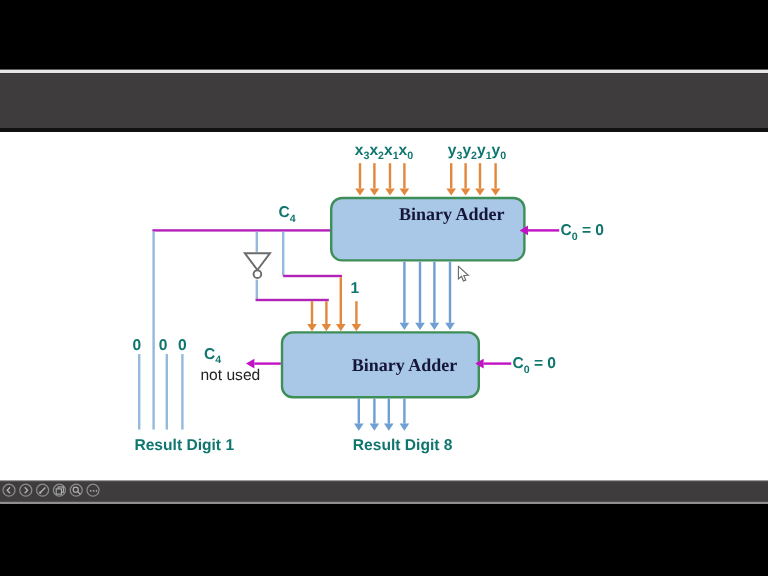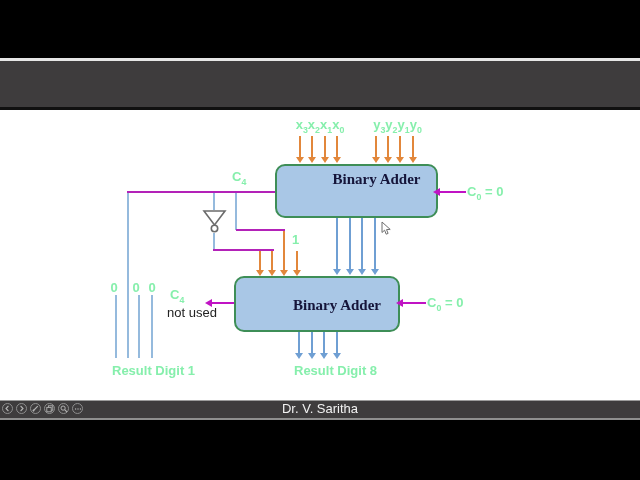--- a/index.html
+++ b/index.html
@@ -39,21 +39,21 @@
   .purple{color:#b322b8;}
 
   
   .adder{position:absolute;background:#a9c7e6;border:2px solid #3e8e57;border-radius:10px;box-sizing:border-box;}
   .adder-title{position:absolute;left:0;right:0;text-align:center;
      font-family:"Liberation Serif",serif;font-weight:bold;font-size:15px;color:#15153a;margin-left:40px;}
   .sum-lbl{position:absolute;left:0;right:0;bottom:2px;text-align:center;
      font-weight:bold;font-size:13px;color:#111;}
 
   
-  .lbl{position:absolute;font-weight:bold;font-size:13px;color:#86efac;white-space:nowrap;}
+  .lbl{position:absolute;font-weight:bold;font-size:13px;color:#0f766e;white-space:nowrap;}
   .lbl.center{text-align:center;}
   .lbl sub, .sum-lbl sub{font-size:0.68em;line-height:0;}
   .note{position:absolute;font-size:13px;font-weight:400;color:#222;white-space:nowrap;}
 </style>
 </head>
 <body>
 
 <div class="screen">
 
   <div class="abs top-sep"></div>
@@ -131,21 +131,20 @@
   <div class="lbl center" style="left:108px;top:280px;width:12px;">0</div>
   <div class="lbl center" style="left:130px;top:280px;width:12px;">0</div>
   <div class="lbl center" style="left:146px;top:280px;width:12px;">0</div>
   <div class="vline lblue" style="left:115px;top:295px;height:63px;"></div>
   <div class="vline lblue" style="left:127px;top:193px;height:165px;"></div>
   <div class="vline lblue" style="left:138px;top:295px;height:63px;"></div>
   <div class="vline lblue" style="left:151px;top:295px;height:63px;"></div>
   <div class="lbl" style="left:112px;top:363px;">Result Digit 1</div>
 
   <div class="abs bottom-bar"></div>
-  <div class="abs presenter-name">Dr. V. Saritha</div>
   <div class="abs bottom-sep"></div>
 
   <div class="abs ptools">
     <div class="ctl">
       <svg width="7" height="7" viewBox="0 0 7 7">
           <polyline points="4.4,1 2,3.5 4.4,6" fill="none" stroke="#b3b3b3" stroke-width="1.1"></polyline>
         </svg>
     </div>
     <div class="ctl">
       <svg width="7" height="7" viewBox="0 0 7 7">

